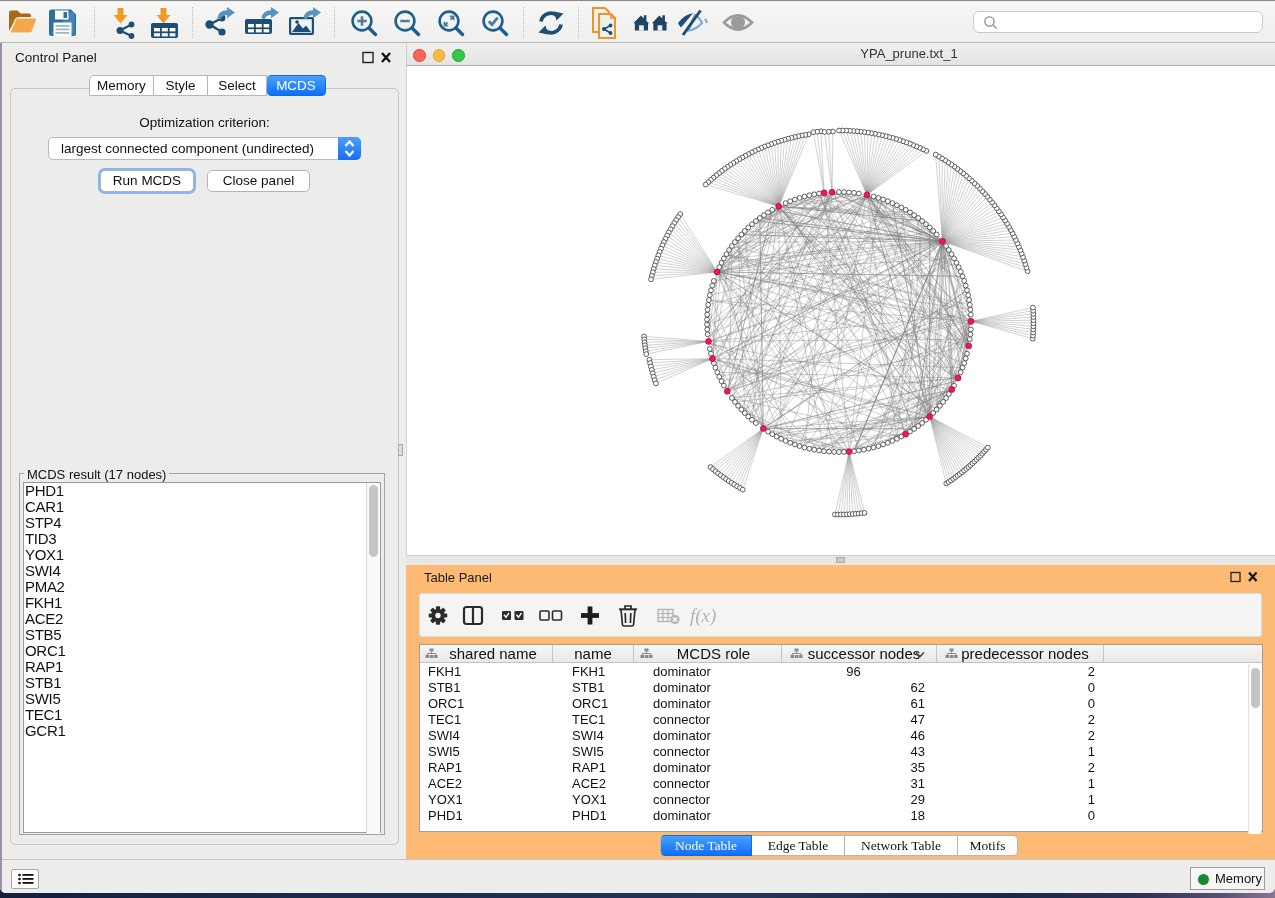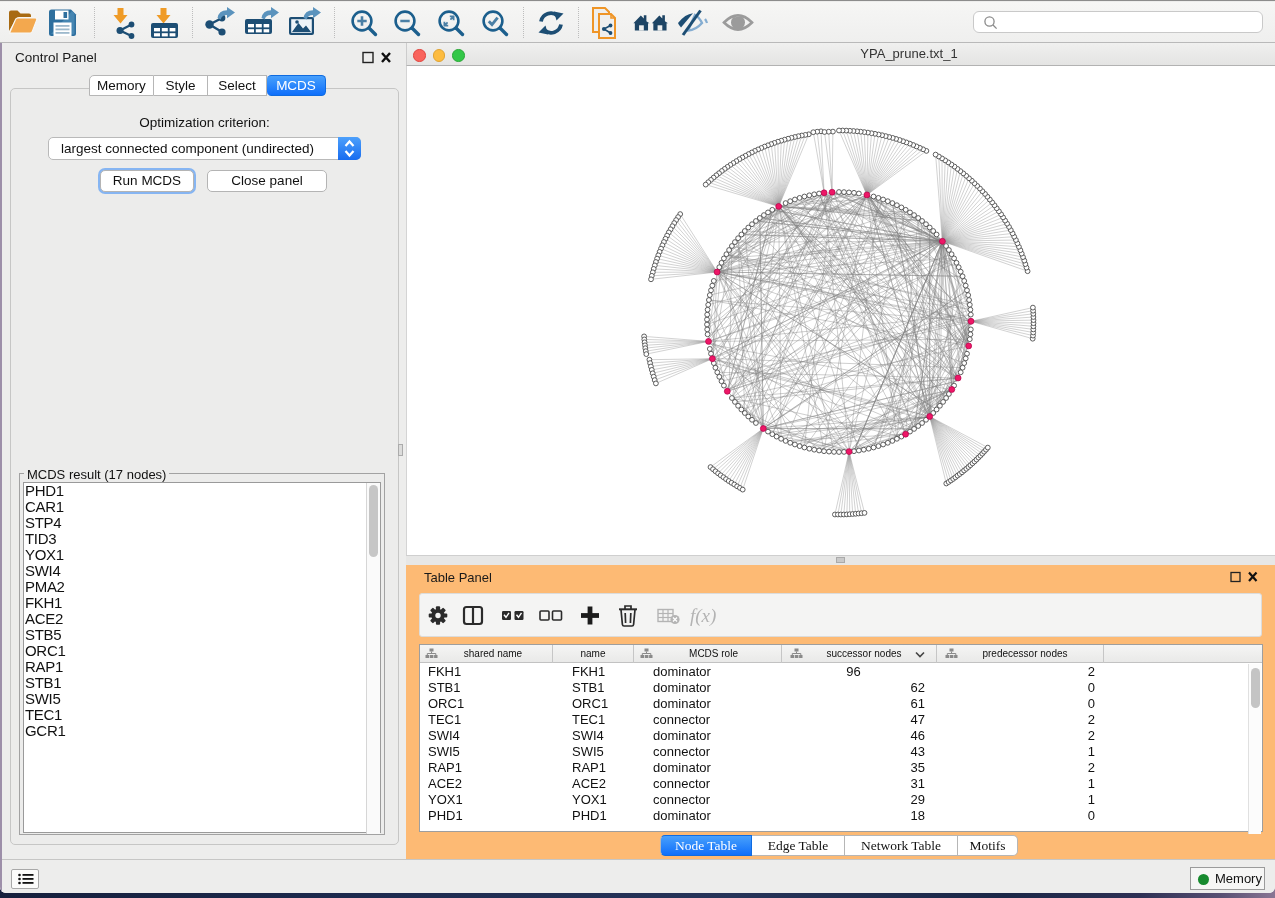--- a/index.html
+++ b/index.html
@@ -63,21 +63,21 @@
     background:#c9c9c9; border:1px solid #aaa; }
   
   .tp { position:absolute; left:406px; top:564px; width:869px; height:294px; background:#fdba74; }
   .tp-title { position:absolute; left:18px; top:5px; font-size:13px; color:#1a1a1a; }
   .tp-toolbar { position:absolute; left:13px; top:28px; width:843px; height:44px;
     background:#f4f4f3; border:1px solid #dcdcdb; border-radius:3px; }
   .tbl { position:absolute; left:13px; top:79px; width:844px; height:188px;
     background:#fff; border:1px solid #9e9e9e; }
   .thead { position:absolute; left:0; top:0; width:842px; height:18px;
     background:linear-gradient(#f5f5f4,#e9e9e8); border-bottom:1px solid #c2c2c2;
-    font-size:10px; color:#111; }
+    font-size:15px; color:#111; }
   .th { position:absolute; top:0; height:18px; line-height:18px; text-align:center;
     border-right:1px solid #c6c6c6; }
   .trow { position:absolute; left:0; width:842px; height:16px; font-size:13px;
     color:#111; line-height:16px; }
   .td { position:absolute; top:0; height:16px; }
   .tscroll { position:absolute; right:1px; top:19px; width:13px; height:170px;
     background:#fcfcfc; border-left:1px solid #e0e0e0; }
   .tthumb { position:absolute; left:2px; top:4px; width:9px; height:40px;
     background:#c4c4c4; border-radius:5px; }
   .btabs { position:absolute; left:254px; top:270px; height:21px; display:flex;font-family:Liberation Serif, serif; }
@@ -251,21 +251,21 @@
       <div class="opt-label">Optimization criterion:</div>
       <div class="dropdown">largest connected component (undirected)
         <div class="dd-btn">
           <svg width="23" height="23" viewBox="0 0 23 23">
             <path d="M7.5 9 L11.5 4.5 L15.5 9" fill="none" stroke="#fff" stroke-width="2.2"></path>
             <path d="M7.5 14 L11.5 18.5 L15.5 14" fill="none" stroke="#fff" stroke-width="2.2"></path>
           </svg>
         </div>
       </div>
       <div class="btn" style="left:89px;top:81px;width:94px;box-shadow:0 0 0 2px #86b5f2">Run MCDS</div>
-      <div class="btn" style="left:196px;top:81px;width:120px">Close panel</div>
+      <div class="btn" style="left:196px;top:81px;width:103px">Close panel</div>
       <div class="fieldset" style="left:8px;top:384px;width:366px;height:362px">
         <div class="legend">MCDS result (17 nodes)</div>
         <div class="mlist">
           <div class="it">PHD1</div>
             <div class="it">CAR1</div>
             <div class="it">STP4</div>
             <div class="it">TID3</div>
             <div class="it">YOX1</div>
           <div class="it">SWI4</div>
             <div class="it">PMA2</div>

